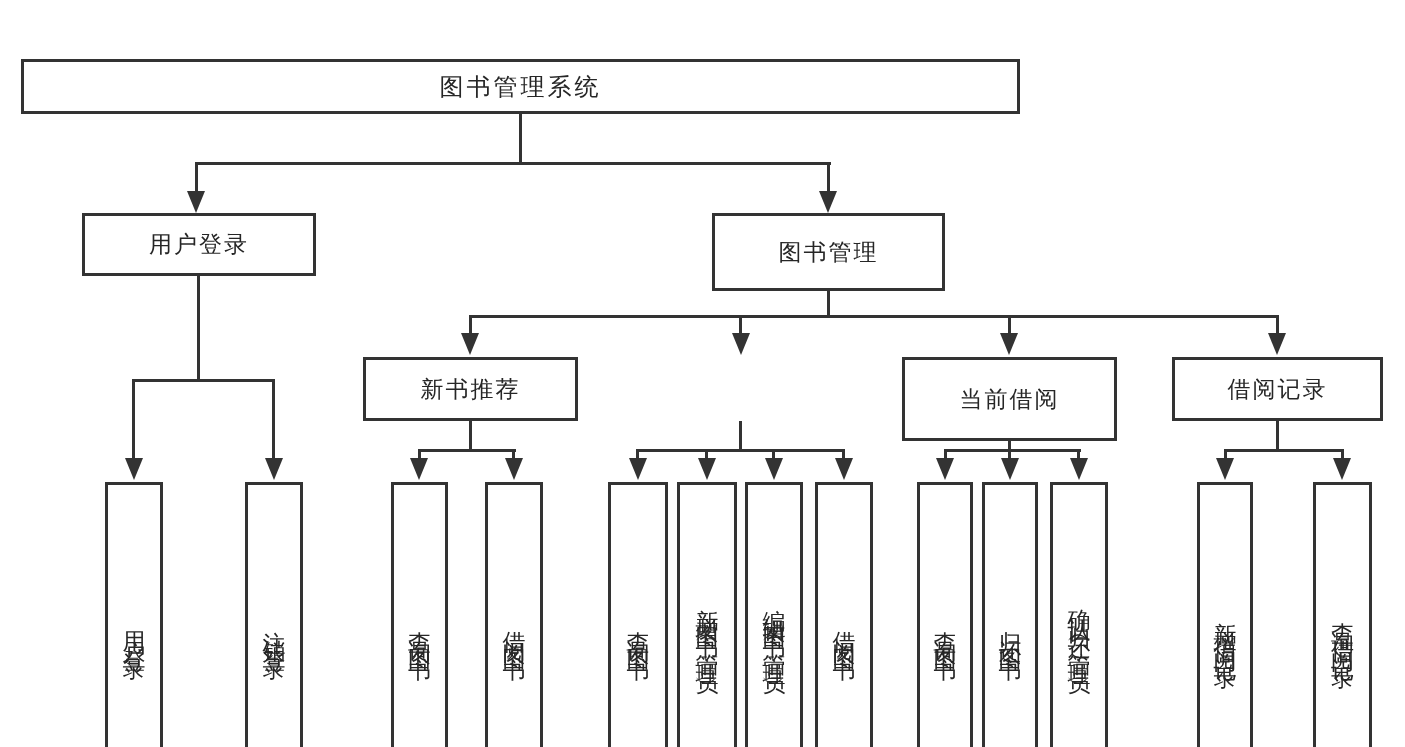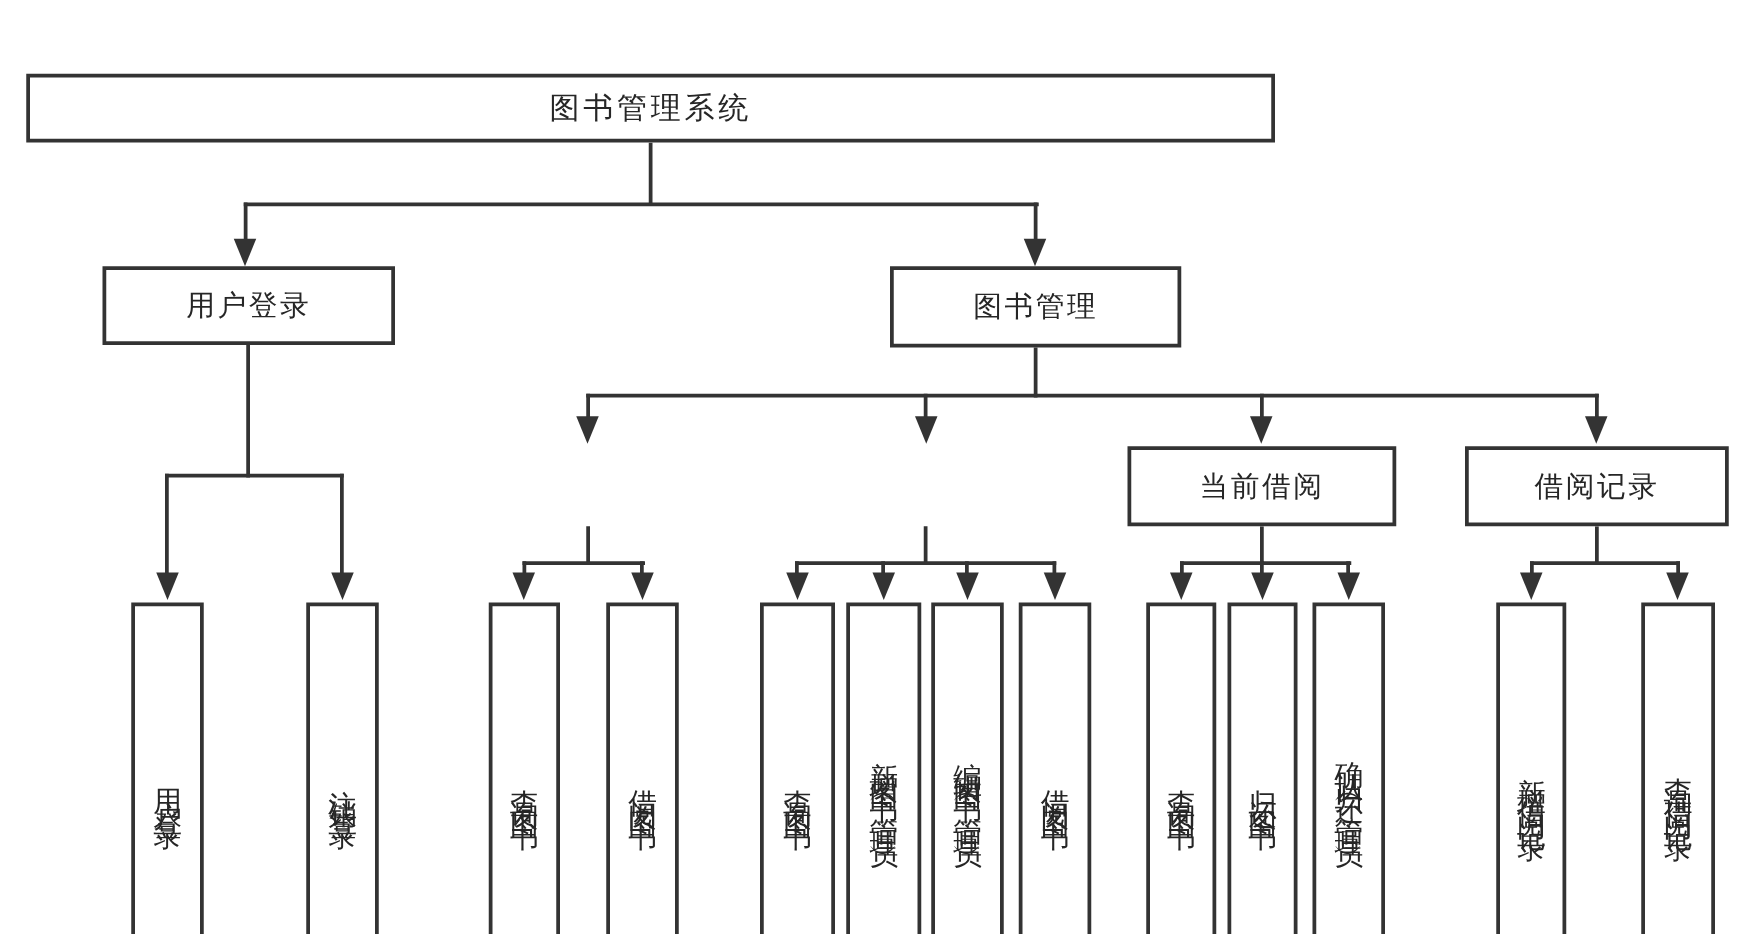--- a/index.html
+++ b/index.html
@@ -45,41 +45,42 @@
   <div class="node root" style="left:21px;top:14px;width:999px;height:55px">图书管理系统</div>
 
   <div class="vl" style="left:519px;top:69px;height:49px"></div>
   <div class="hl" style="left:195px;top:117px;width:636px"></div>
   <div class="vl" style="left:195px;top:117px;height:33px"></div>
   <div class="ar" style="left:187px;top:146px"></div>
   <div class="vl" style="left:827px;top:117px;height:33px"></div>
   <div class="ar" style="left:819px;top:146px"></div>
 
   <div class="node" style="left:82px;top:168px;width:234px;height:63px">用户登录</div>
-  <div class="node" style="left:712px;top:168px;width:233px;height:65px">图书管理</div>
+  <div class="node" style="left:712px;top:168px;width:233px;height:78px">图书管理</div>
 
   <div class="vl" style="left:197px;top:231px;height:106px"></div>
   <div class="hl" style="left:132px;top:334px;width:143px"></div>
   <div class="vl" style="left:132px;top:334px;height:84px"></div>
   <div class="ar" style="left:125px;top:413px"></div>
   <div class="vl" style="left:272px;top:334px;height:84px"></div>
   <div class="ar" style="left:265px;top:413px"></div>
 
   <div class="vl" style="left:827px;top:231px;height:42px"></div>
   <div class="hl" style="left:469px;top:270px;width:810px"></div>
   <div class="vl" style="left:469px;top:270px;height:22px"></div>
   <div class="ar" style="left:461px;top:288px"></div>
   <div class="vl" style="left:739px;top:270px;height:22px"></div>
   <div class="ar" style="left:732px;top:288px"></div>
   <div class="vl" style="left:1008px;top:270px;height:22px"></div>
   <div class="ar" style="left:1000px;top:288px"></div>
   <div class="vl" style="left:1276px;top:270px;height:22px"></div>
   <div class="ar" style="left:1268px;top:288px"></div>
 
-  <div class="node" style="left:902px;top:312px;width:215px;height:64px">当前借阅</div>
+  <div class="node" style="left:363px;top:312px;width:215px;height:64px">新书推荐</div>
+  <div class="node" style="left:902px;top:312px;width:215px;height:84px">当前借阅</div>
   <div class="node" style="left:1172px;top:312px;width:211px;height:64px">借阅记录</div>
 
   <div class="vl" style="left:469px;top:376px;height:31px"></div>
   <div class="hl" style="left:418px;top:404px;width:98px"></div>
   <div class="vl" style="left:418px;top:404px;height:12px"></div>
   <div class="ar" style="left:410px;top:413px"></div>
   <div class="vl" style="left:512px;top:404px;height:12px"></div>
   <div class="ar" style="left:505px;top:413px"></div>
 
   <div class="vl" style="left:739px;top:376px;height:31px"></div>

